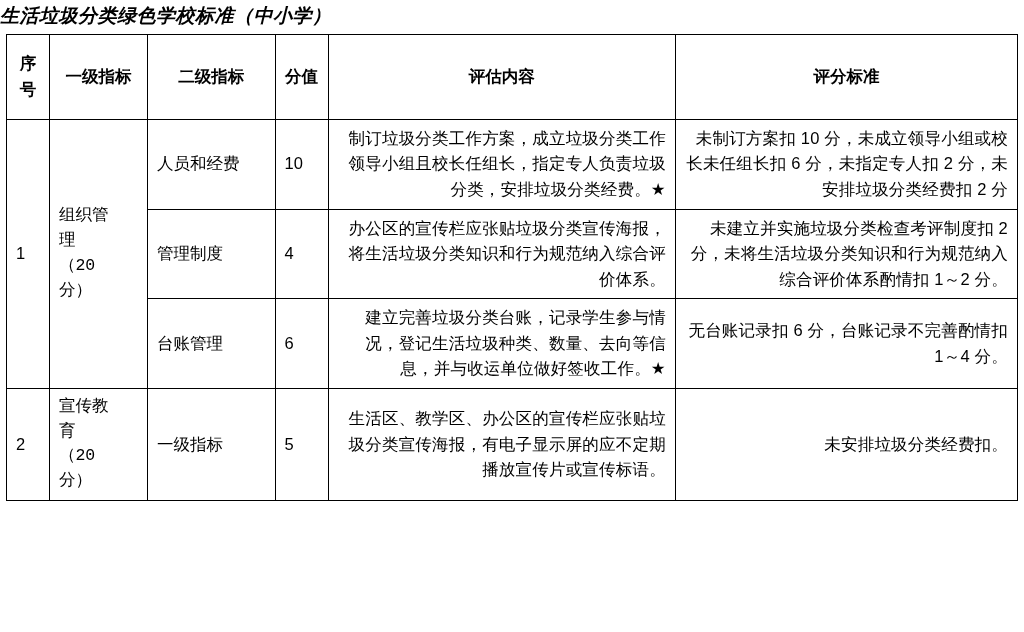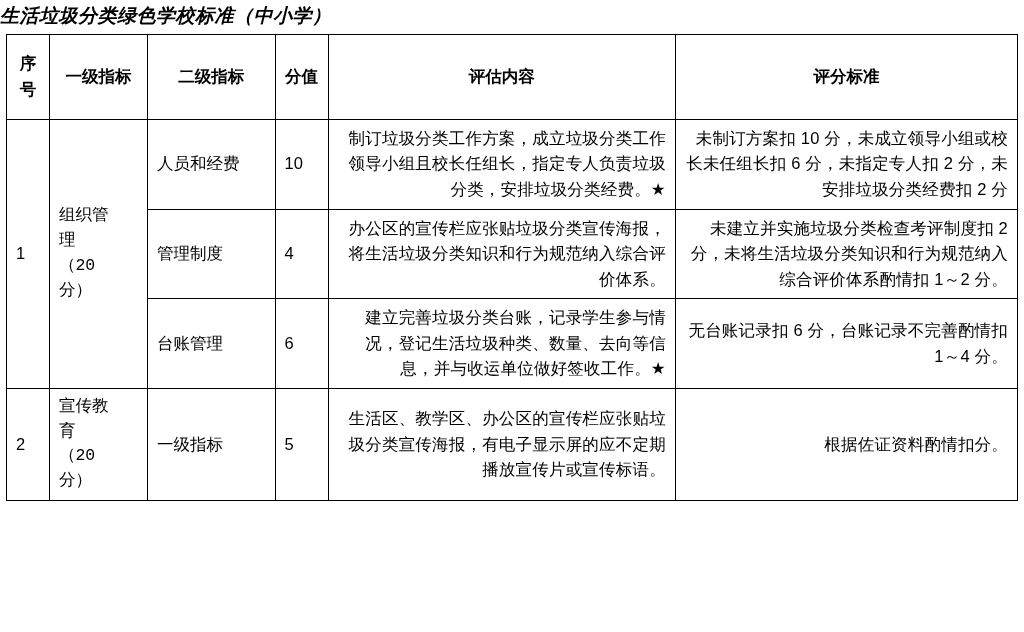--- a/index.html
+++ b/index.html
@@ -125,18 +125,18 @@
       <tr>
         <td class="seq-cell">2</td>
         <td class="lv1-cell">
           <span class="lv1-inner">宣传教</span>
           <span class="lv1-inner">育</span>
           <span class="lv1-inner">（20 分）</span>
         </td>
         <td class="lv2-cell">一级指标</td>
         <td class="score-cell">5</td>
         <td class="cont-cell">生活区、教学区、办公区的宣传栏应张贴垃圾分类宣传海报，有电子显示屏的应不定期播放宣传片或宣传标语。</td>
-        <td class="crit-cell">根据佐证资料酌情扣分。</td>
+        <td class="crit-cell">未安排垃圾分类经费扣。</td>
       </tr>
     </tbody>
   </table>
 
 </div>
 
 </body></html>

